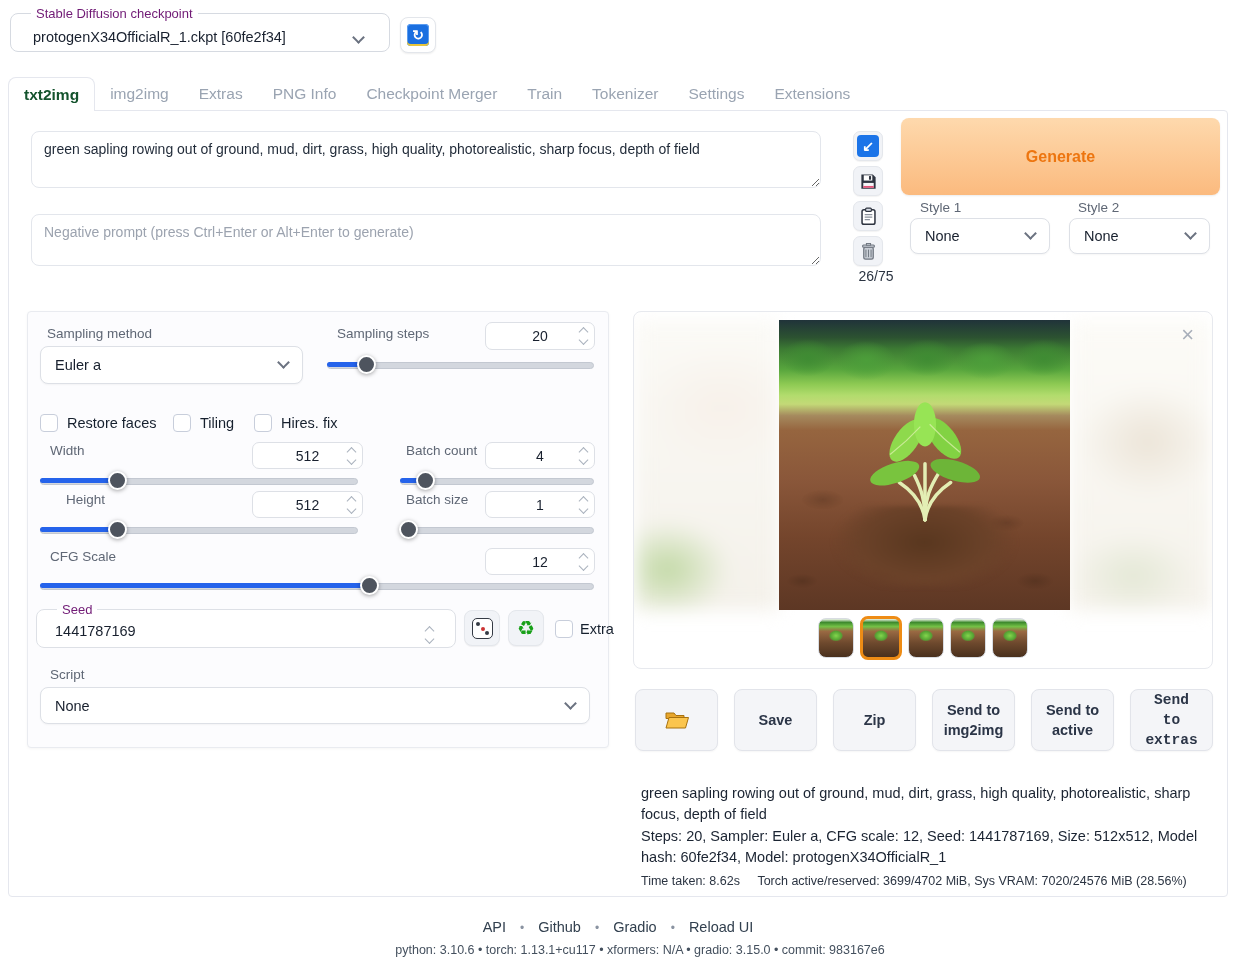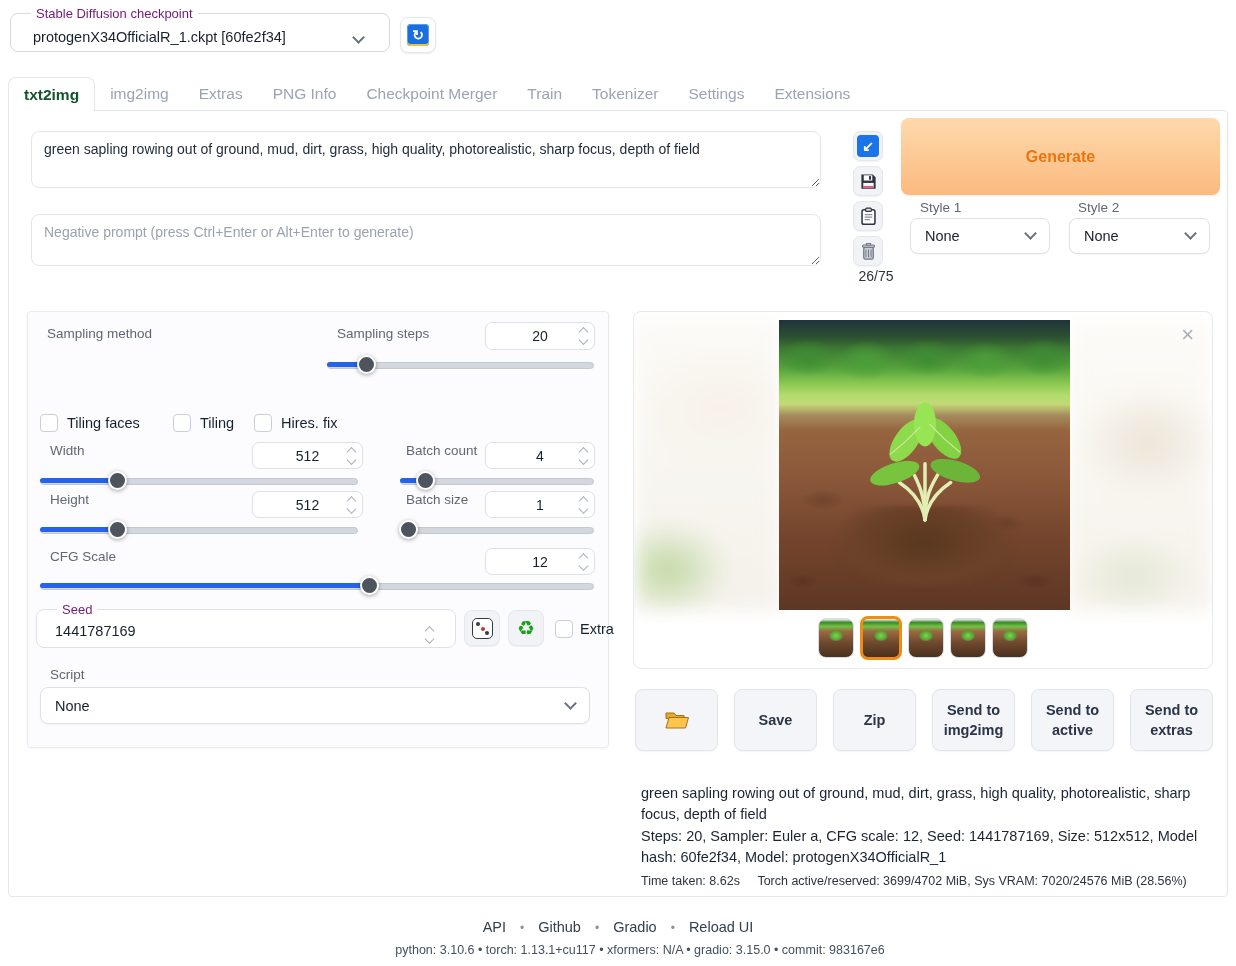--- a/index.html
+++ b/index.html
@@ -202,35 +202,39 @@
       <i class="chev"></i>
     </div>
     <span class="plabel" style="left:1069px; top:89px;">Style 2</span>
     <div class="select" style="left:1060px; top:107px; width:141px; height:36px;">
       <span>None</span>
       <i class="chev"></i>
     </div>
 
     <div class="params">
       <span class="plabel" style="left:19px; top:14px;">Sampling method</span>
+      <div class="select" style="left:12px; top:34px; width:263px; height:38px;">
+        <span>Euler a</span>
+        <i class="chev"></i>
+      </div>
       <span class="plabel" style="left:309px; top:14px;">Sampling steps</span>
       <div class="numbox" style="left:457px; top:10px; width:110px; height:28px;">
         <span>20</span>
         <span class="spin">
             <i class="up"></i>
             <i class="dn"></i>
           </span>
       </div>
       <div class="slider" style="left:299px; top:42px; width:267px;">
         <i class="fill" style="width:15%;"></i>
           <i class="knob" style="left:15%;"></i>
       </div>
 
       <span class="cb" style="left:12px; top:102px;"></span>
-      <span class="cblabel" style="left:39px; top:103px;">Tiling faces</span>
+      <span class="cblabel" style="left:39px; top:103px;">Restore faces</span>
       <span class="cb" style="left:145px; top:102px;"></span>
       <span class="cblabel" style="left:172px; top:103px;">Tiling</span>
       <span class="cb" style="left:226px; top:102px;"></span>
       <span class="cblabel" style="left:253px; top:103px;">Hires. fix</span>
 
       <span class="plabel" style="left:22px; top:131px;">Width</span>
       <div class="numbox" style="left:224px; top:130px; width:111px; height:27px;">
         <span>512</span>
         <span class="spin">
             <i class="up"></i>
@@ -247,21 +251,21 @@
         <span class="spin">
             <i class="up"></i>
             <i class="dn"></i>
           </span>
       </div>
       <div class="slider" style="left:372px; top:158px; width:194px;">
         <i class="fill" style="width:13.5%;"></i>
           <i class="knob" style="left:13.5%;"></i>
       </div>
 
-      <span class="plabel" style="left:22px; top:180px;">Height</span>
+      <span class="plabel" style="left:38px; top:180px;">Height</span>
       <div class="numbox" style="left:224px; top:179px; width:111px; height:27px;">
         <span>512</span>
         <span class="spin">
             <i class="up"></i>
             <i class="dn"></i>
           </span>
       </div>
       <div class="slider" style="left:12px; top:207px; width:318px;">
         <i class="fill" style="width:24.5%;"></i>
           <i class="knob" style="left:24.5%;"></i>
@@ -358,21 +362,21 @@
     <div class="gbtn" style="left:626px;">
       <svg width="26" height="22" viewBox="0 0 26 22">
         <path d="M2 4 h8 l2 2.5 h8 v3 H2z" fill="#e8a62c" stroke="#a8720f" stroke-width="1"></path>
         <path d="M2 19 L5 8.5 h19.5 L21.5 19z" fill="#fbc54e" stroke="#a8720f" stroke-width="1"></path>
       </svg>
     </div>
     <div class="gbtn" style="left:725px;">Save</div>
     <div class="gbtn" style="left:824px;">Zip</div>
     <div class="gbtn" style="left:923px; padding:0 10px;">Send to img2img</div>
     <div class="gbtn" style="left:1022px; padding:0 10px;">Send to active</div>
-    <div class="gbtn" style="left:1121px; padding:14px 12px;">Send to extras</div>
+    <div class="gbtn" style="left:1121px; padding:14px 12px;font-family:Liberation Mono, monospace;">Send to extras</div>
 
     <div class="info">
       <div>green sapling rowing out of ground, mud, dirt, grass, high quality, photorealistic, sharp focus, depth of field</div>
       <div>Steps: 20, Sampler: Euler a, CFG scale: 12, Seed: 1441787169, Size: 512x512, Model hash: 60fe2f34, Model: protogenX34OfficialR_1</div>
       <div class="perf">
         <span>Time taken: 8.62s</span>
         <span>Torch active/reserved: 3699/4702 MiB, Sys VRAM: 7020/24576 MiB (28.56%)</span>
       </div>
     </div>
   </div>

